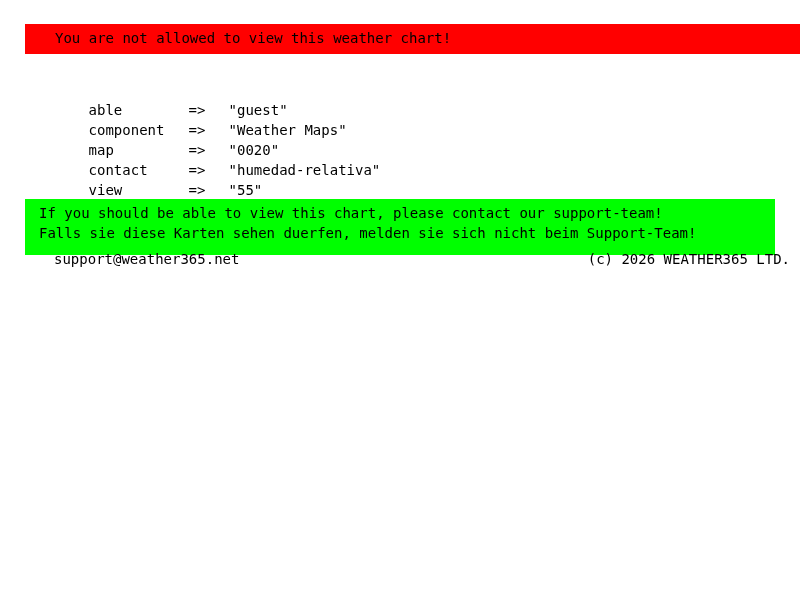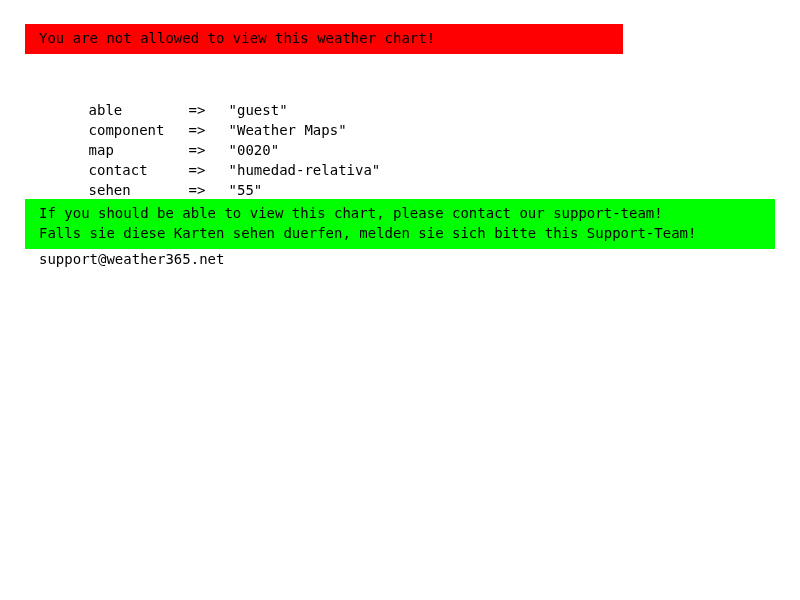--- a/index.html
+++ b/index.html
@@ -19,23 +19,23 @@
     position: absolute;
     left: 0;
     top: 0;
     width: 800px;
     height: 600px;
   }
   .error-banner {
     position: absolute;
     left: 25px;
     top: 24px;
-    width: 598px;
+    width: 776px;
     background: #ff0000;
-    padding: 4px 0 6px 0;
+    padding: 4px 0 6px 16px;
     box-sizing: border-box;
   }
   .error-banner .line {
     font-size: 14px;
     line-height: 20px;
     padding-left: 14px;
     white-space: pre;
     color: #000000;
   }
   .params {
@@ -64,33 +64,33 @@
   .param-value {
     display: inline-block;
     white-space: pre;
   }
   .ok-banner {
     position: absolute;
     left: 25px;
     top: 199px;
     width: 750px;
     background: #00ff00;
-    padding: 4px 0 6px 0;
+    padding: 4px 0 12px 0;
     box-sizing: border-box;
   }
   .ok-banner .line {
     font-size: 14px;
     line-height: 20px;
     padding-left: 14px;
     white-space: pre;
     color: #000000;
   }
   .footer {
     position: absolute;
-    left: 39px;
+    left: 54px;
     top: 249px;
     width: 736px;
     display: flex;
     justify-content: space-between;
     align-items: baseline;
   }
   .footer .contact {
     font-size: 14px;
     line-height: 20px;
     white-space: pre;
@@ -125,27 +125,28 @@
 
     <div class="param-row">
       <span class="param-key">map</span><span class="param-arrow">=&gt;</span><span class="param-value">"0020"</span>
     </div>
 
     <div class="param-row">
       <span class="param-key">contact</span><span class="param-arrow">=&gt;</span><span class="param-value">"humedad-relativa"</span>
     </div>
 
     <div class="param-row">
-      <span class="param-key">sehen</span><span class="param-arrow">=&gt;</span><span class="param-value">"55"</span>
+      <span class="param-key">view</span><span class="param-arrow">=&gt;</span><span class="param-value">"55"</span>
     </div>
 
   </div>
 
   <div class="ok-banner">
     <div class="line">If you should be able to view this chart, please contact our support-team!</div>
-    <div class="line">Falls sie diese Karten sehen duerfen, melden sie sich bitte this Support-Team!</div>
+    <div class="line">Falls sie diese Karten sehen duerfen, melden sie sich nicht beim Support-Team!</div>
   </div>
 
   <div class="footer">
     <a class="contact" href="#">support@weather365.net</a>
+    <span class="copyright">(c) 2026 WEATHER365 LTD.</span>
   </div>
 
 </div>
 
 </body></html>

